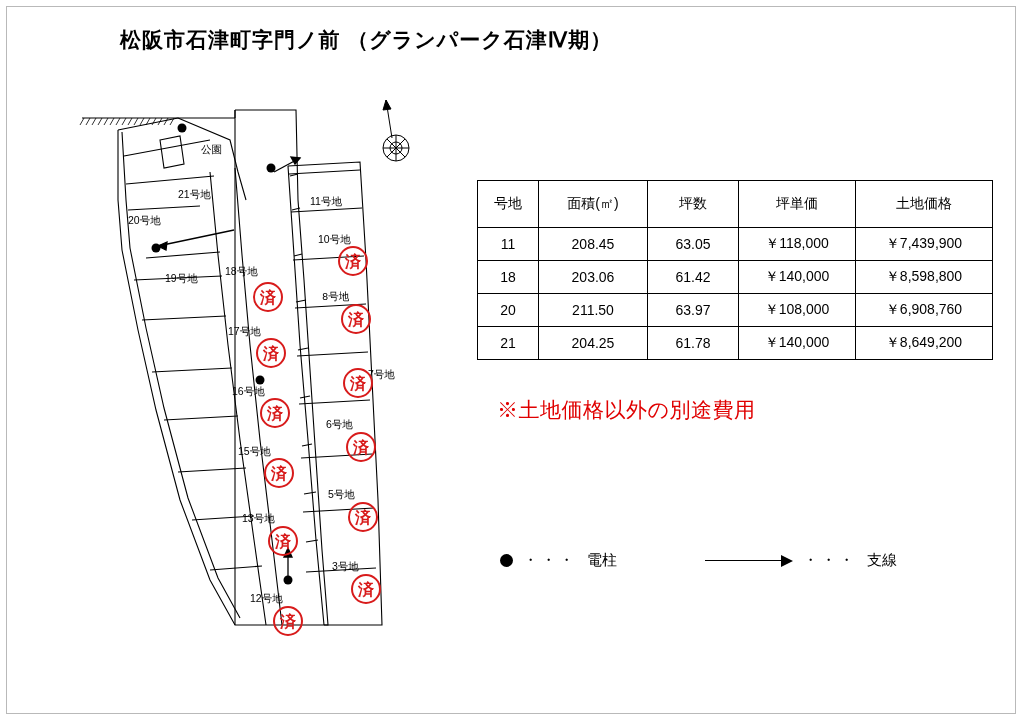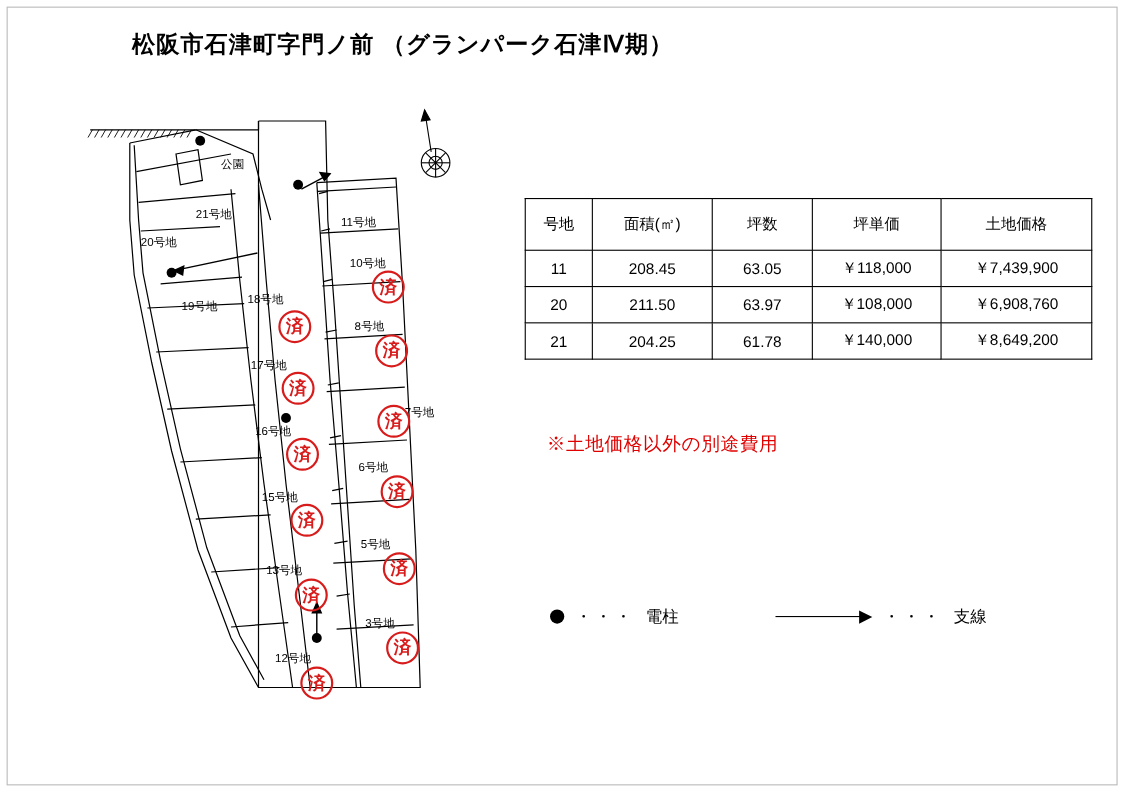--- a/index.html
+++ b/index.html
@@ -93,24 +93,23 @@
   #price-table th.c3, #price-table td.c3 { width: 104px; }
   #price-table th.c4, #price-table td.c4 { width: 124px; }
   #price-table thead th { height: 46px; font-size: 14px; }
 
   
   #notes {
     position: absolute;
     left: 497px;
     top: 390px;
     color: #e00000;
-    font-size: 17px;
+    font-size: 21px;
     line-height: 1.9;
     letter-spacing: 0.5px;
-    font-family: Liberation Mono, monospace;
   }
   #notes .line2 { padding-left: 18px; }
 
   
   #legend {
     position: absolute;
     left: 500px;
     top: 545px;
     width: 420px;
     height: 36px;
@@ -312,20 +311,27 @@
     </thead>
     <tbody>
       <tr>
         <td class="c0">11</td>
         <td class="c1">208.45</td>
         <td class="c2">63.05</td>
         <td class="c3">￥118,000</td>
         <td class="c4">￥7,439,900</td>
       </tr>
       <tr>
+        <td class="c0">18</td>
+        <td class="c1">203.06</td>
+        <td class="c2">61.42</td>
+        <td class="c3">￥140,000</td>
+        <td class="c4">￥8,598,800</td>
+      </tr>
+      <tr>
         <td class="c0">20</td>
         <td class="c1">211.50</td>
         <td class="c2">63.97</td>
         <td class="c3">￥108,000</td>
         <td class="c4">￥6,908,760</td>
       </tr>
       <tr>
         <td class="c0">21</td>
         <td class="c1">204.25</td>
         <td class="c2">61.78</td>

